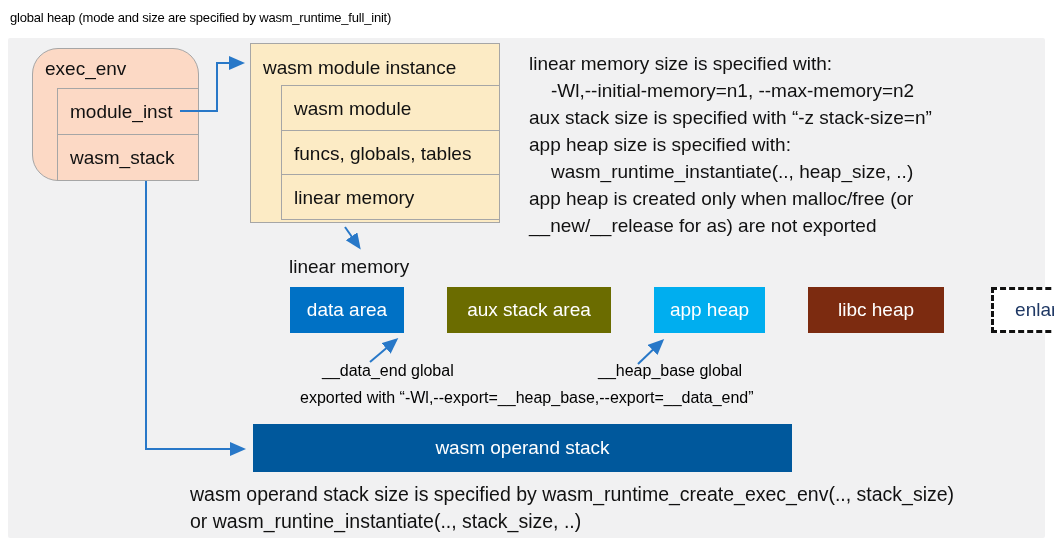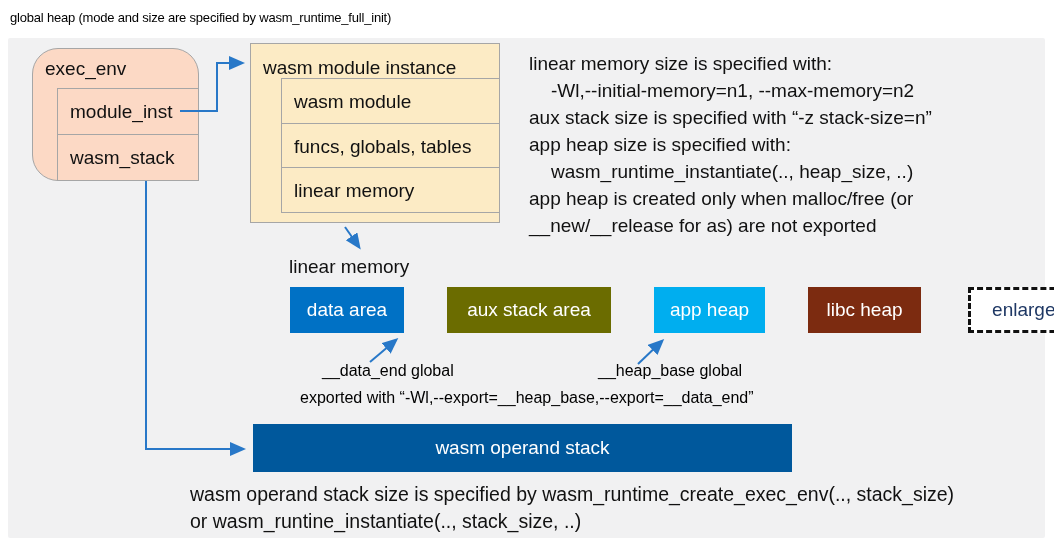--- a/index.html
+++ b/index.html
@@ -18,42 +18,42 @@
   }
   
   .box{position:absolute;border:1px solid #A6A6A6;box-sizing:border-box;}
   .box.exec{left:32px;top:48px;width:167px;height:133px;background:#FCD9C5;border-radius:26px;}
   .box.inst{left:250px;top:43px;width:250px;height:180px;background:#FCEBC5;}
   .box-header{font-size:19px;padding-left:12px;white-space:nowrap;}
   .exec .box-header{line-height:40px;height:40px;}
   .inst .box-header{line-height:47px;height:47px;}
   .rows{position:absolute;right:-1px;}
   .exec .rows{left:24px;top:40px;}
-  .inst .rows{left:22px;top:35px;padding-left:8px;}
+  .inst .rows{left:22px;top:42px;padding-left:8px;}
   .row{
     border:1px solid #A6A6A6;box-sizing:border-box;font-size:19px;
     padding-left:12px;white-space:nowrap;margin-top:-1px;
   }
   .exec .row{height:47px;line-height:46px;background:#FCD9C5;}
   .inst .row{height:45.5px;line-height:45px;background:#FCEBC5;}
   
   .notes{position:absolute;left:529px;top:50px;font-size:19px;line-height:27px;}
   .notes div{white-space:nowrap;}
   .notes .indent{padding-left:22px;}
   
   .lm-label{position:absolute;left:289px;top:256px;font-size:19px;}
   .lm-bar{position:absolute;left:290px;top:287px;height:46px;display:flex;gap:43px;}
   .seg{
     height:46px;box-sizing:border-box;display:flex;align-items:center;
     justify-content:center;font-size:19px;color:#fff;white-space:nowrap;
   }
   .seg-data{width:114px;}
   .seg-aux{width:164px;}
   .seg-app{width:111px;}
-  .seg-libc{width:113px;}
+  .seg-libc{width:136px;}
   .seg-enlarged{
     width:196px;margin-left:4px;background:#ffffff;color:#1F3864;
     border:3px dashed #111;
   }
   .anno{position:absolute;font-size:16px;white-space:nowrap;color:#000;}
   .anno-data-end{left:322px;top:362px;}
   .anno-heap-base{left:598px;top:362px;}
   .anno-export{left:300px;top:389px;}
   
   .op-bar{

